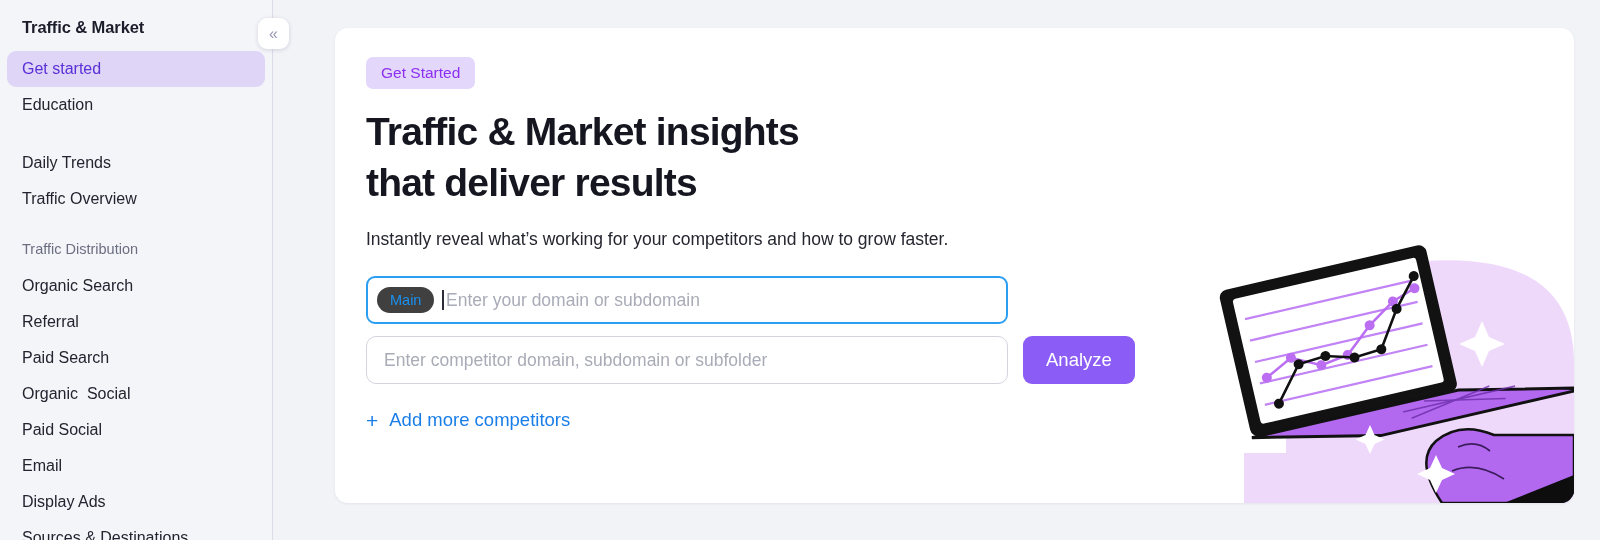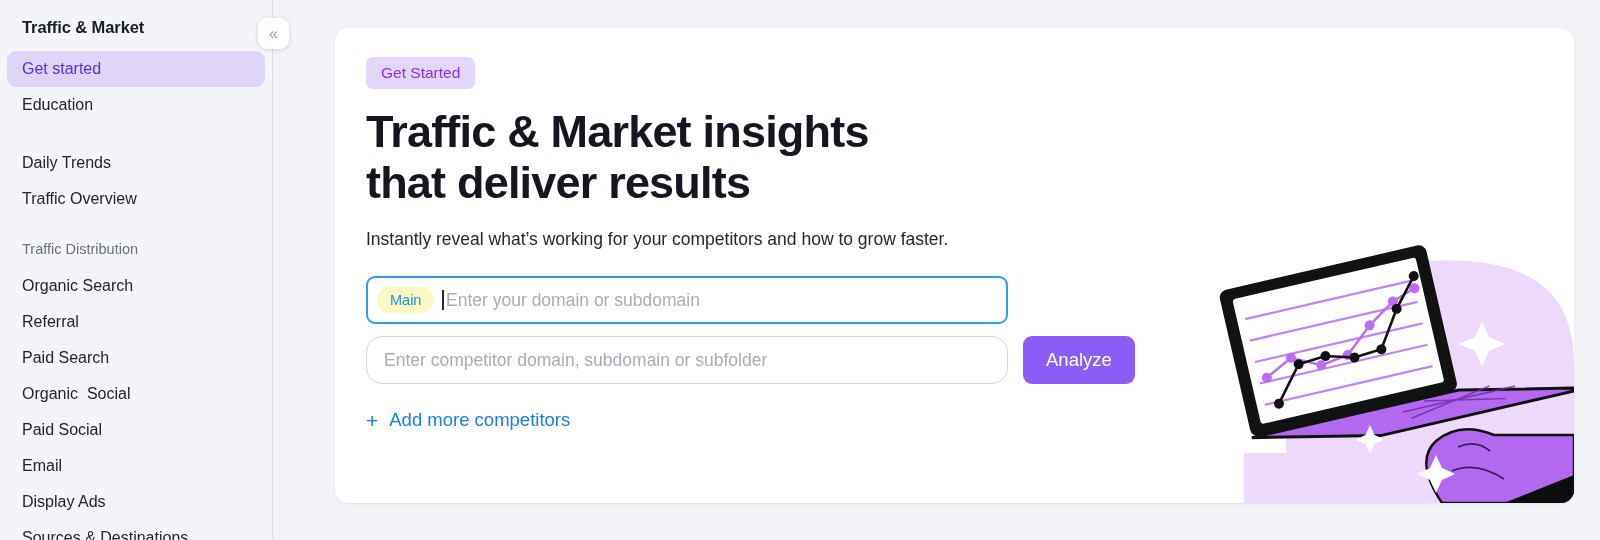--- a/index.html
+++ b/index.html
@@ -55,48 +55,48 @@
     overflow:hidden;
   }
   .card-inner { position:relative; padding:29px 0 0 31px; z-index:3; }
 
   .badge {
     display:inline-block; background:#e3d7fb; color:#8c2ff0;
     font-size:15.5px; border-radius:7px; padding:7px 15px;
     margin-bottom:17px;
   }
   .h1 {
-    font-size:45px; font-weight:bold; color:#15161f;
+    font-size:39px; font-weight:bold; color:#15161f;
     line-height:51px; letter-spacing:-0.8px; margin-bottom:19px;
   }
   .sub {
     font-size:17.5px; color:#25262f; line-height:24px;
     margin-bottom:25px;
   }
 
   .field-main {
     position:relative; width:642px; height:48px;
     border:2px solid #2c9ef2; border-radius:9px;
     background:#fff; display:flex; align-items:center;
     padding:0 9px; margin-bottom:12px;
   }
   .chip {
-    background:#fef9c3; color:#1a91f0; font-size:14.5px;
+    background:#404040; color:#1a91f0; font-size:14.5px;
     border-radius:20px; padding:5px 13px; line-height:16px;
     margin-right:8px; font-weight:500;
   }
   .caret {
     width:1.6px; height:20px; background:#2b2c36; margin-right:2px;
   }
   .ph { font-size:17.5px; color:#a9abb6; }
 
   .row2 { display:flex; align-items:center; gap:15px; }
   .field-comp {
     width:642px; height:48px; border:1px solid #d3d5de;
-    border-radius:16px; background:#fff; display:flex;
+    border-radius:10px; background:#fff; display:flex;
     align-items:center; padding:0 17px;
   }
   .analyze {
     background:#8b5cf6; color:#fff; font-size:18.5px;
     border:none; border-radius:9px; height:48px; padding:0 23px;
     cursor:pointer; font-family:"Liberation Sans", sans-serif;
   }
   .addmore {
     margin-top:25px; display:flex; align-items:center; gap:11px;
     color:#1a7ee8; font-size:18.5px; cursor:pointer; width:max-content;

